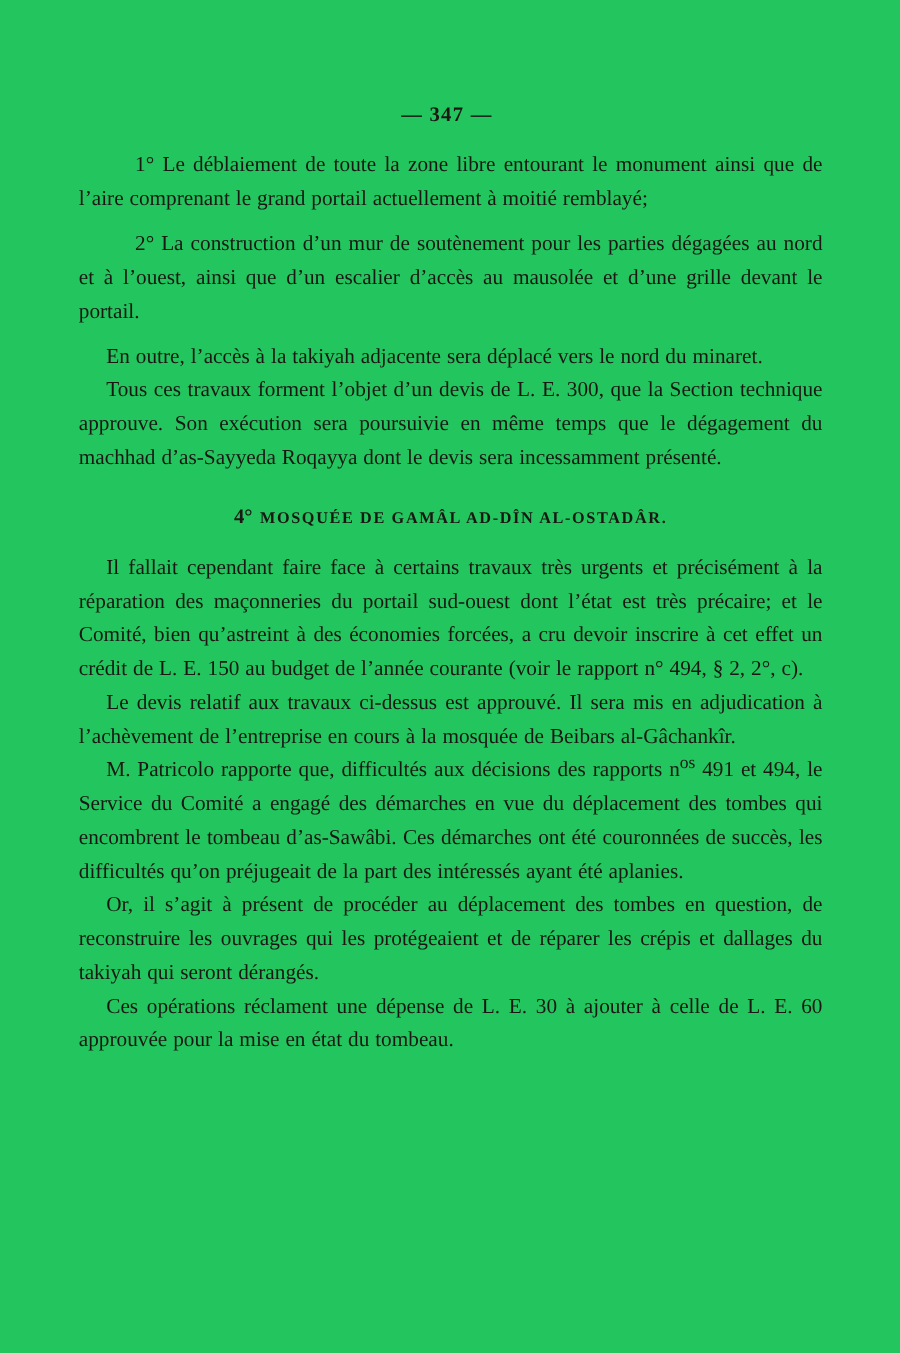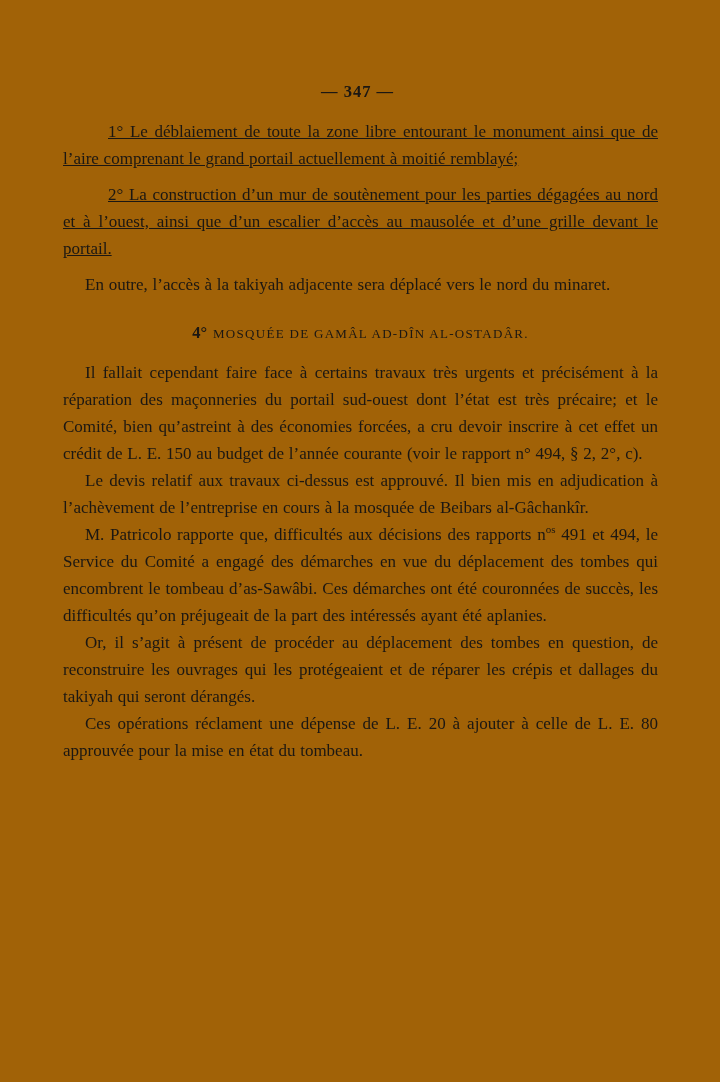--- a/index.html
+++ b/index.html
@@ -6,21 +6,21 @@
     margin: 0;
     padding: 0;
     background: #fbfbf9;
   }
   .sheet {
     box-sizing: border-box;
     width: 720px;
     height: 1082px;
     margin: 0;
     padding: 82px 62px 20px 63px;
-    background: #a16207;
+    background: #22c55e;
     overflow: hidden;
     font-family: "Liberation Serif", "DejaVu Serif", serif;
     color: #1b1713;
   }
   .page-number {
     text-align: center;
     font-size: 16.5px;
     font-weight: 700;
     letter-spacing: 1px;
     margin: 0 6px 16px 0;
@@ -29,66 +29,66 @@
     margin: 0;
     font-size: 17px;
     line-height: 27px;
     text-align: justify;
     text-indent: 22px;
     word-spacing: 0.5px;
   }
   p.body-para.numbered-item {
     text-indent: 45px;
     margin-bottom: 9px;
-    text-decoration: underline;
   }
   .section-heading {
     margin: 19px 0 15px 0;
     text-align: center;
     font-weight: 700;
   }
   .section-heading .heading-number {
     font-size: 16.5px;
     font-weight: 700;
   }
   .section-heading .heading-title {
     font-size: 13px;
     letter-spacing: 1.3px;
-    font-weight: 400;
+    font-weight: 700;
   }
   sup.sup-os {
-    font-size: 11px;
+    font-size: 14px;
     line-height: 0;
     vertical-align: super;
   }
 </style>
 </head>
 <body>
 
 <div class="sheet">
 
   <div class="page-number">— 347 —</div>
 
   <p class="body-para numbered-item">1° Le déblaiement de toute la zone libre entourant le monument ainsi que de l’aire comprenant le grand portail actuellement à moitié remblayé;</p>
 
   <p class="body-para numbered-item">2° La construction d’un mur de soutènement pour les parties dégagées au nord et à l’ouest, ainsi que d’un escalier d’accès au mausolée et d’une grille devant le portail.</p>
 
   <p class="body-para">En outre, l’accès à la takiyah adjacente sera déplacé vers le nord du minaret.</p>
 
+  <p class="body-para">Tous ces travaux forment l’objet d’un devis de L. E. 300, que la Section technique approuve. Son exécution sera poursuivie en même temps que le dégagement du machhad d’as-Sayyeda Roqayya dont le devis sera incessamment présenté.</p>
 
   <h2 class="section-heading">
     <span class="heading-number">4°</span>
     <span class="heading-title">MOSQUÉE DE GAMÂL AD-DÎN AL-OSTADÂR.</span>
   </h2>
 
 
   <p class="body-para">Il fallait cependant faire face à certains travaux très urgents et précisément à la réparation des maçonneries du portail sud-ouest dont l’état est très précaire; et le Comité, bien qu’astreint à des économies forcées, a cru devoir inscrire à cet effet un crédit de L. E. 150 au budget de l’année courante (voir le rapport n° 494, § 2, 2°, c).</p>
 
-  <p class="body-para">Le devis relatif aux travaux ci-dessus est approuvé. Il bien mis en adjudication à l’achèvement de l’entreprise en cours à la mosquée de Beibars al-Gâchankîr.</p>
+  <p class="body-para">Le devis relatif aux travaux ci-dessus est approuvé. Il sera mis en adjudication à l’achèvement de l’entreprise en cours à la mosquée de Beibars al-Gâchankîr.</p>
 
 
   <p class="body-para"><span>M. Patricolo rapporte que, difficultés aux décisions des rapports n</span><sup class="sup-os">os</sup><span> 491 et 494, le Service du Comité a engagé des démarches en vue du déplacement des tombes qui encombrent le tombeau d’as-Sawâbi. Ces démarches ont été couronnées de succès, les difficultés qu’on préjugeait de la part des intéressés ayant été aplanies.</span></p>
 
   <p class="body-para">Or, il s’agit à présent de procéder au déplacement des tombes en question, de reconstruire les ouvrages qui les protégeaient et de réparer les crépis et dallages du takiyah qui seront dérangés.</p>
 
-  <p class="body-para">Ces opérations réclament une dépense de L. E. 20 à ajouter à celle de L. E. 80 approuvée pour la mise en état du tombeau.</p>
+  <p class="body-para">Ces opérations réclament une dépense de L. E. 30 à ajouter à celle de L. E. 60 approuvée pour la mise en état du tombeau.</p>
 
 </div>
 
 </body></html>

